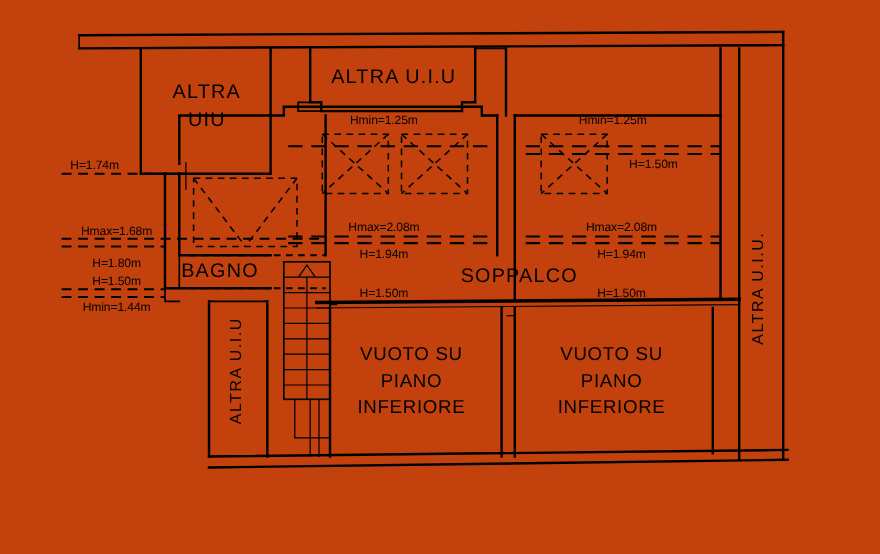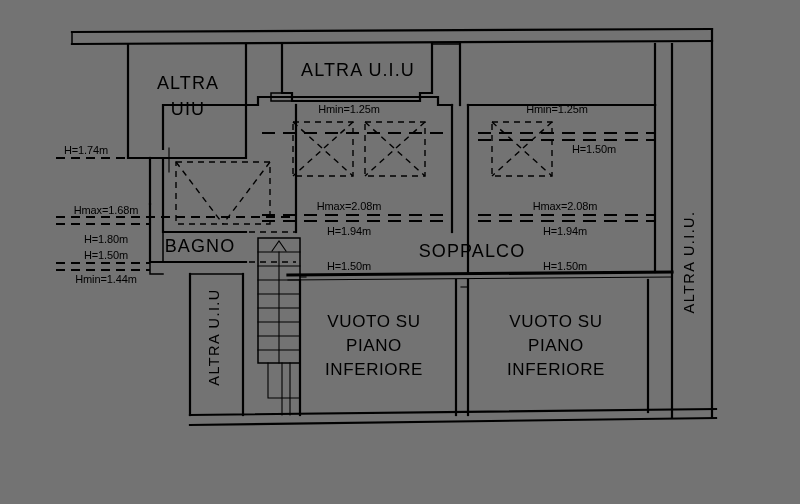--- a/index.html
+++ b/index.html
@@ -10,21 +10,21 @@
   body {
     width: 800px;
     height: 504px;
     font-family: "Liberation Sans", sans-serif;
     overflow: hidden;
   }
   #plan-root {
     position: relative;
     width: 800px;
     height: 504px;
-    background: #737373;
+    background: #c2410c;
   }
   svg#floorplan {
     display: block;
     width: 800px;
     height: 504px;
   }
   .wall-thick {
     stroke: #000000;
     stroke-width: 3.2;
     fill: none;

